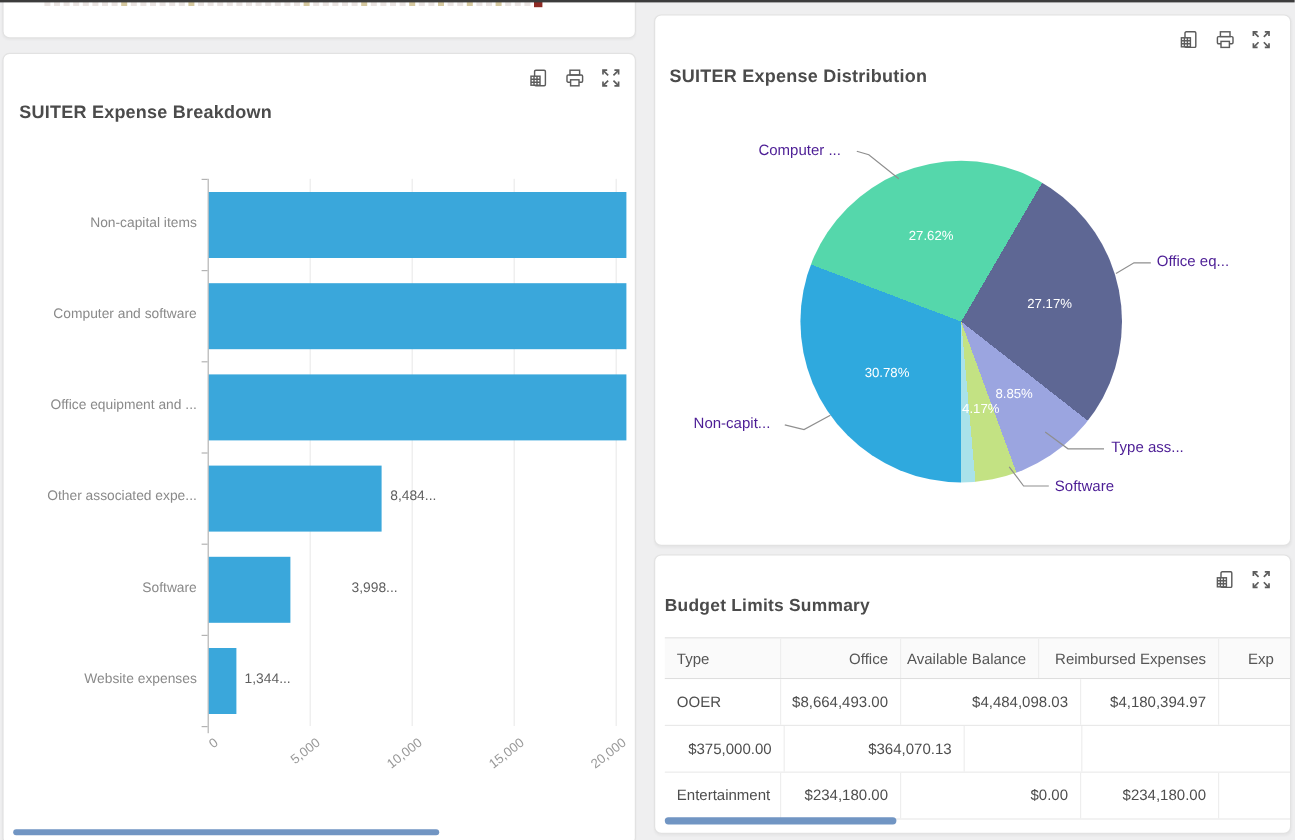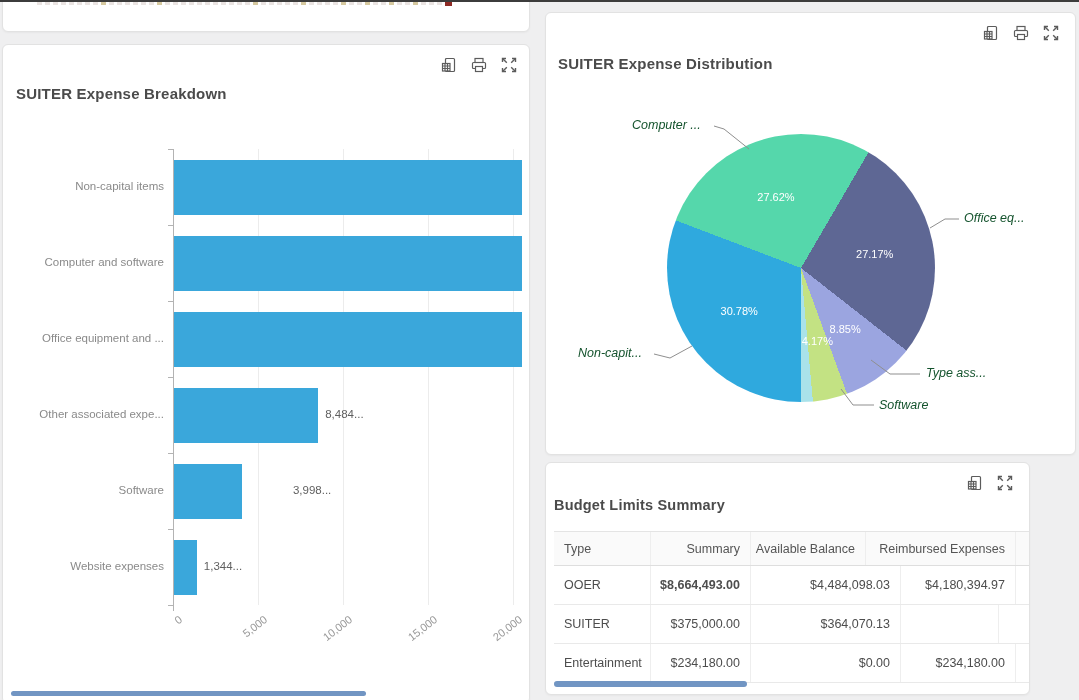--- a/index.html
+++ b/index.html
@@ -25,21 +25,21 @@
   .axis-tick-v{position:absolute;width:1px;height:6px;background:#b3b3b3;}
   .bar{position:absolute;height:55px;cursor:pointer;}
   .bar-cat{position:absolute;left:0;width:161px;text-align:right;font-size:11.5px;color:#8a8a8a;white-space:nowrap;}
   .bar-val{position:absolute;font-size:11.5px;color:#5f5f5f;white-space:nowrap;}
   .x-tick{position:absolute;font-size:11px;color:#9a9a9a;white-space:nowrap;
           transform:translateX(-100%) rotate(-38deg);transform-origin:right top;}
   .scrollbar{position:absolute;background:#7195c3;border-radius:3px;cursor:pointer;}
   
   .pie{position:absolute;border-radius:50%;cursor:pointer;}
   .pie-pct{position:absolute;transform:translate(-50%,-50%);font-size:11px;color:#fff;white-space:nowrap;}
-  .pie-callout{position:absolute;font-size:12.5px;color:#14532d;white-space:nowrap;font-style:italic;}
+  .pie-callout{position:absolute;font-size:12.5px;color:#4c1d95;white-space:nowrap;}
   .connectors{position:absolute;left:0;top:0;pointer-events:none;}
   
   .tbl{position:absolute;left:8px;top:68px;width:560px;}
   .t-row{display:flex;border-bottom:1px solid #e9e9e9;background:#fff;}
   .t-row.head{background:#fafafa;border-top:1px solid #e4e4e4;border-bottom:1px solid #dedede;}
   .t-cell{box-sizing:border-box;font-size:12.5px;color:#4d4d4d;border-right:1px solid #eeeeee;
           padding:0 10px;display:flex;align-items:center;white-space:nowrap;overflow:hidden;}
   .t-row.head .t-cell{color:#555;}
   .dash{position:absolute;}
 </style>
@@ -209,54 +209,53 @@
     <path d="M328 392 L307 392 L295 376"></path>
   </svg>
 
   <div class="pie-callout" style="left:86px;top:105px;">Computer ...</div>
   <div class="pie-callout" style="left:418px;top:198px;">Office eq...</div>
   <div class="pie-callout" style="left:32px;top:333px;">Non-capit...</div>
   <div class="pie-callout" style="left:380px;top:353px;">Type ass...</div>
   <div class="pie-callout" style="left:333px;top:385px;">Software</div>
 </div>
 
-<div class="panel" style="left:545px;top:462px;width:485px;height:233px;overflow:hidden;">
+<div class="panel" style="left:545px;top:462px;width:531px;height:233px;overflow:hidden;">
   <div class="icon-row" style="right:16px;top:12px;">
     <span class="icon">
       <svg viewBox="0 0 16 16" fill="none" stroke="currentColor" stroke-width="1.2">
         <rect x="4.5" y="1.5" width="9" height="13" rx="1"></rect>
         <rect x="1.5" y="6.5" width="7.5" height="7.5" fill="#ffffff"></rect>
         <path d="M1.5 9h7.5M1.5 11.5h7.5M4 6.5v7.5M6.5 6.5v7.5"></path>
       </svg>
     </span>
     <span class="icon">
       <svg viewBox="0 0 16 16" fill="none" stroke="currentColor" stroke-width="1.4">
         <path d="M1.5 5V1.5H5M11 1.5h3.5V5M14.5 11v3.5H11M5 14.5H1.5V11"></path>
         <path d="M1.8 1.8l4 4M14.2 1.8l-4 4M14.2 14.2l-4-4M1.8 14.2l4-4"></path>
       </svg>
     </span>
   </div>
   <div class="panel-title" style="left:8px;top:34px;font-size:14.5px;">Budget Limits Summary</div>
   <div class="tbl">
       <div class="t-row head" style="height: 33px;">
         <div class="t-cell" style="width: 97px; height: 33px; justify-content: flex-start; padding-left: 10px;">Type</div>
-        <div class="t-cell" style="width: 100px; height: 33px; justify-content: flex-end; padding-left: 10px;">Summary</div>
+        <div class="t-cell" style="width: 100px; height: 33px; justify-content: flex-end; padding-left: 10px;">Office</div>
         <div class="t-cell" style="width: 115px; height: 33px; justify-content: flex-end; padding-left: 10px;">Available Balance</div>
         <div class="t-cell" style="width: 150px; height: 33px; justify-content: flex-end; padding-left: 10px;">Reimbursed Expenses</div>
         <div class="t-cell" style="width: 98px; height: 33px; justify-content: flex-start; padding-left: 24px;">Exp</div>
       </div>
       <div class="t-row" style="height: 38px;">
         <div class="t-cell" style="width: 97px; height: 38px; justify-content: flex-start;">OOER</div>
-        <div class="t-cell" style="width: 100px; height: 38px; justify-content: flex-end; font-weight: bold;">$8,664,493.00</div>
+        <div class="t-cell" style="width: 100px; height: 38px; justify-content: flex-end;">$8,664,493.00</div>
         <div class="t-cell" style="width: 150px; height: 38px; justify-content: flex-end;">$4,484,098.03</div>
         <div class="t-cell" style="width: 115px; height: 38px; justify-content: flex-end;">$4,180,394.97</div>
         <div class="t-cell" style="width: 98px; height: 38px; justify-content: flex-start;"></div>
       </div>
       <div class="t-row" style="height: 38px;">
-        <div class="t-cell" style="width: 97px; height: 38px; justify-content: flex-start;">SUITER</div>
         <div class="t-cell" style="width: 100px; height: 38px; justify-content: flex-end;">$375,000.00</div>
         <div class="t-cell" style="width: 150px; height: 38px; justify-content: flex-end;">$364,070.13</div>
         <div class="t-cell" style="width: 98px; height: 38px; justify-content: flex-start;"></div>
       </div>
       <div class="t-row" style="height: 38px;">
         <div class="t-cell" style="width: 97px; height: 38px; justify-content: flex-start;">Entertainment</div>
         <div class="t-cell" style="width: 100px; height: 38px; justify-content: flex-end;">$234,180.00</div>
         <div class="t-cell" style="width: 150px; height: 38px; justify-content: flex-end;">$0.00</div>
         <div class="t-cell" style="width: 115px; height: 38px; justify-content: flex-end;">$234,180.00</div>
         <div class="t-cell" style="width: 98px; height: 38px; justify-content: flex-start;"></div>

